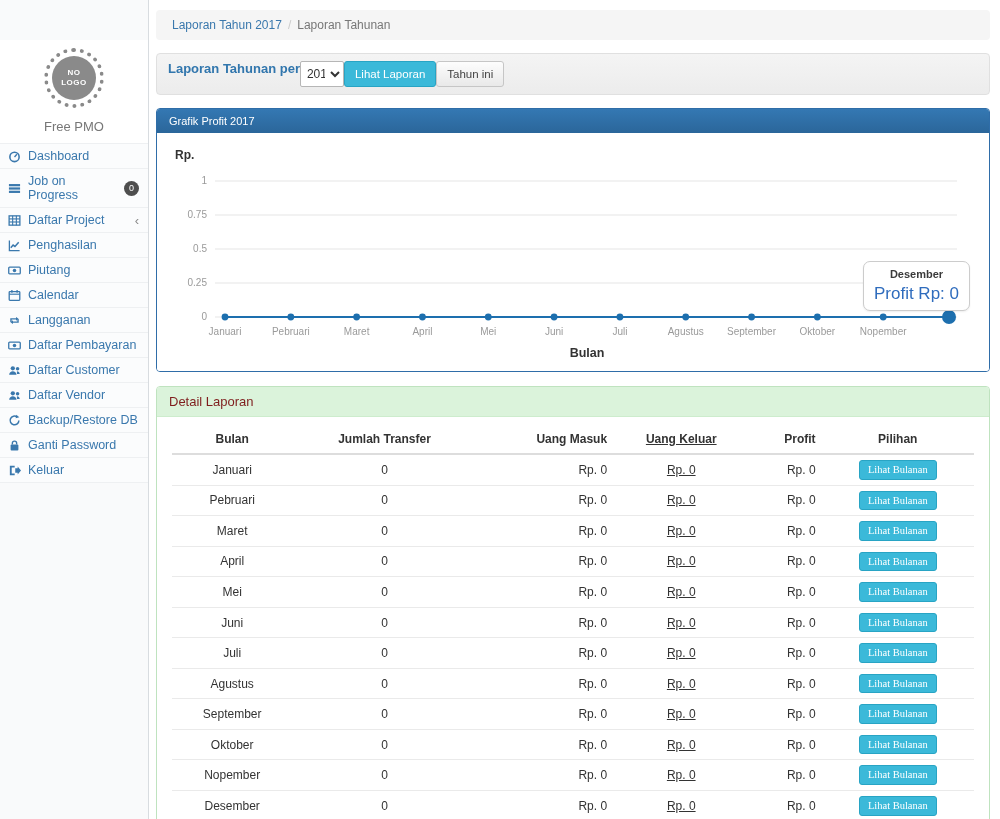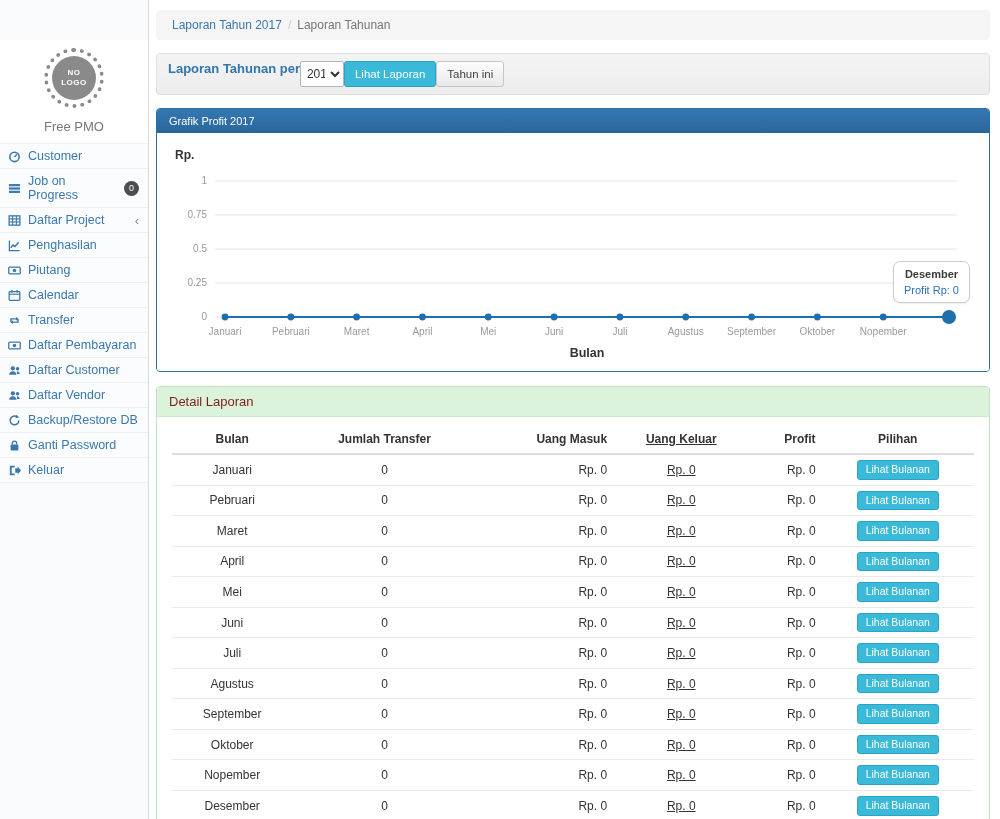--- a/index.html
+++ b/index.html
@@ -44,37 +44,37 @@
 
   .panel { margin-top:13px; border-radius:4px; overflow:hidden; }
   .panel-primary { border:1px solid #2f6da8; }
   .panel-primary .panel-heading { background:linear-gradient(#3478b3,#2b669a); color:#fff;
     font-size:11px; padding:6px 12px; }
   .panel-primary .panel-body { background:#fff; padding:8px 10px 4px; position:relative; }
 
   .tooltip-box { position:absolute; top:128px; right:19px; background:#fff; border:1px solid #ccc;
     border-radius:7px; padding:6px 10px; text-align:center; box-shadow:0 1px 2px rgba(0,0,0,.07); }
   .tooltip-box .tt-title { font-weight:bold; font-size:11px; color:#3a3a3a; margin-bottom:4px; }
-  .tooltip-box .tt-text { font-size:11px; color:#2f6cbd; }
+  .tooltip-box .tt-text { font-size:17px; color:#2f6cbd; }
 
   .panel-success { border:1px solid #bfe3bf; margin-top:14px; }
   .panel-success .panel-heading { background:#dbf3db; color:#7f1d1d; font-size:13px;
     padding:7px 12px; border-bottom:1px solid #cdeccd; }
   .panel-success .panel-body { background:#fff; padding:8px 15px 18px; }
 
   table.report { width:100%; border-collapse:collapse; font-size:12px; }
   table.report th { padding:7px 6px; border-bottom:2px solid #ddd; font-weight:bold; }
   table.report td { padding:5px 6px; border-bottom:1px solid #eaeaea; }
   .c-bulan { text-align:center; width:15%; }
   .c-jt { text-align:center; width:23%; }
   .c-um { text-align:right; width:17%; }
   .c-uk { text-align:center; width:17%;text-decoration:underline; }
   .c-pr { text-align:right; width:9%; }
   .c-pl { text-align:center; width:19%; }
-  .btn-xs { font-size:10.5px; padding:3px 8px; }
+  .btn-xs { font-size:10.5px; padding:3px 8px;font-family:Liberation Serif, serif; }
 </style>
 </head>
 <body>
 
 <div class="layout">
 
   <aside class="sidebar">
     <div class="logo-box">
       <div class="seal">
         <div class="seal-inner">
@@ -82,21 +82,21 @@
           </div>
       </div>
     </div>
     <div class="brand">Free PMO</div>
     <ul class="menu">
       <li>
         <svg class="mi" viewBox="0 0 14 14">
             <circle cx="7" cy="7.5" r="5" fill="none" stroke="currentColor" stroke-width="1.7"></circle>
             <line x1="7" y1="7.5" x2="9.6" y2="4.6" stroke="currentColor" stroke-width="1.5"></line>
           </svg>
-        <span>Customer</span>
+        <span>Dashboard</span>
       </li>
       <li>
         <svg class="mi" viewBox="0 0 14 14">
             <rect x="1" y="2.2" width="12" height="2.4" fill="currentColor"></rect>
             <rect x="1" y="5.8" width="12" height="2.4" fill="currentColor"></rect>
             <rect x="1" y="9.4" width="12" height="2.4" fill="currentColor"></rect>
           </svg>
         <span>Job on Progress</span>
         <span class="badge">0</span>
       </li>
@@ -134,21 +134,21 @@
           </svg>
         <span>Calendar</span>
       </li>
       <li>
         <svg class="mi" viewBox="0 0 14 14">
             <path d="M3.2 8.5V5.2h6" fill="none" stroke="currentColor" stroke-width="1.5"></path>
             <path d="M8.6 3.2l2.8 2-2.8 2z" fill="currentColor"></path>
             <path d="M10.8 5.5v3.3h-6" fill="none" stroke="currentColor" stroke-width="1.5"></path>
             <path d="M5.4 10.8l-2.8-2 2.8-2z" fill="currentColor"></path>
           </svg>
-        <span>Transfer</span>
+        <span>Langganan</span>
       </li>
       <li>
         <svg class="mi" viewBox="0 0 14 14">
             <rect x="0.8" y="3.4" width="12.4" height="7.2" rx="1" fill="none" stroke="currentColor" stroke-width="1.4"></rect>
             <circle cx="7" cy="7" r="1.9" fill="currentColor"></circle>
           </svg>
         <span>Daftar Pembayaran</span>
       </li>
       <li>
         <svg class="mi" viewBox="0 0 14 14">

